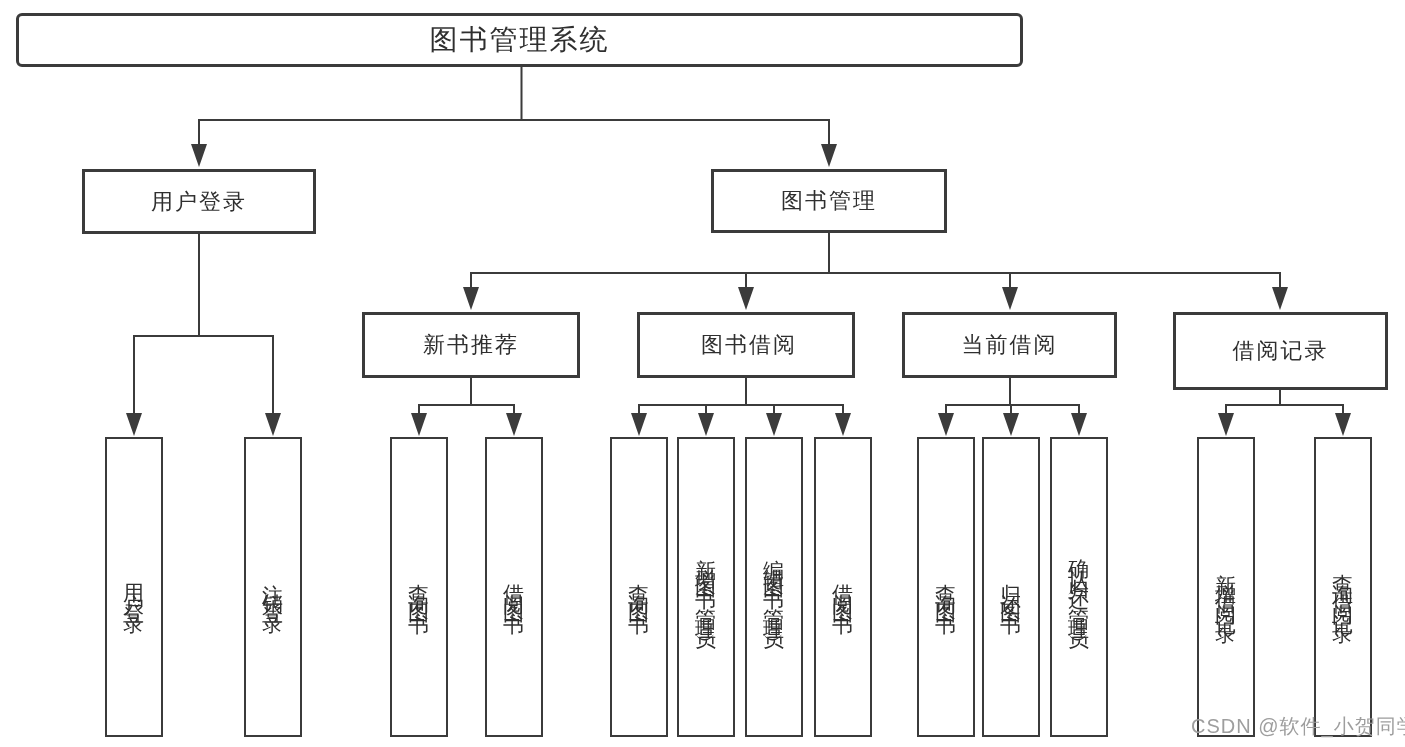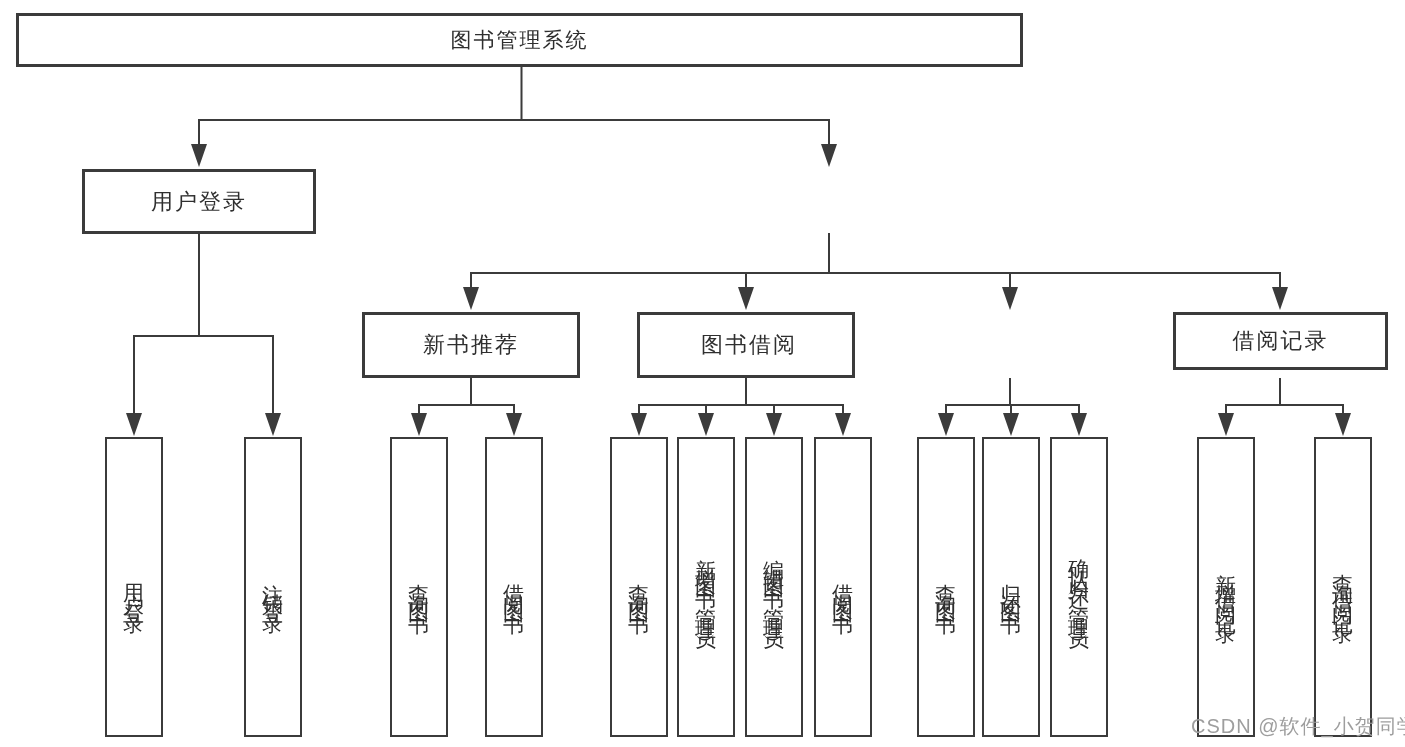--- a/index.html
+++ b/index.html
@@ -1,21 +1,21 @@
 <!DOCTYPE html>
 <html><head>
 <meta charset="utf-8">
 <style>
   html,body{margin:0;padding:0;background:#ffffff;}
   body{font-family:"Liberation Sans","DejaVu Sans",sans-serif;}
   .canvas{position:relative;width:1405px;height:747px;background:#ffffff;overflow:hidden;color:#2f2f2f;}
   svg.lines{position:absolute;left:0;top:0;z-index:1;}
   .node{position:absolute;background:#ffffff;box-sizing:border-box;display:flex;align-items:center;justify-content:center;z-index:2;}
   .hbox{border:3px solid #3b3b3b;font-size:22px;letter-spacing:2px;white-space:nowrap;}
-  .root{font-size:21px;}
+  .root{font-size:28px;border-radius:6px;}
   .vbox{border:2px solid #3b3b3b;width:58px;height:300px;writing-mode:vertical-rl;text-orientation:mixed;font-size:21px;letter-spacing:10px;line-height:1;}
   .watermark{position:absolute;left:1191px;top:713px;font-size:20px;color:#9e9e9e;letter-spacing:1px;white-space:nowrap;z-index:5;}
 </style>
 </head>
 <body>
 
 <div class="canvas">
 
   <svg class="lines" width="1405" height="747" viewBox="0 0 1405 747">
     <g stroke="#3b3b3b" stroke-width="2" fill="none">
@@ -46,24 +46,26 @@
       <polygon points="1003,413 1019,413 1011,436"></polygon>
       <polygon points="1071,413 1087,413 1079,436"></polygon>
       <polygon points="1218,413 1234,413 1226,436"></polygon>
       <polygon points="1335,413 1351,413 1343,436"></polygon>
     </g>
   </svg>
 
   <div class="node hbox root" style="left:16px;top:13px;width:1007px;height:54px;">图书管理系统</div>
 
   <div class="node hbox" style="left:82px;top:169px;width:234px;height:65px;">用户登录</div>
+  <div class="node hbox" style="left:711px;top:169px;width:236px;height:64px;">图书管理</div>
 
   <div class="node hbox" style="left:362px;top:312px;width:218px;height:66px;font-family:Liberation Mono, monospace;">新书推荐</div>
   <div class="node hbox" style="left:637px;top:312px;width:218px;height:66px;padding-left:6px;">图书借阅</div>
-  <div class="node hbox" style="left:1173px;top:312px;width:215px;height:58px;font-family:Liberation Serif, serif;">借阅记录</div>
+  <div class="node hbox" style="left:902px;top:312px;width:215px;height:66px;">当前借阅</div>
+  <div class="node hbox" style="left:1173px;top:312px;width:215px;height:78px;font-family:Liberation Serif, serif;">借阅记录</div>
 
   <div class="node vbox" style="left:105px;top:437px;">用户登录</div>
   <div class="node vbox" style="left:244px;top:437px;">注销登录</div>
 
   <div class="node vbox" style="left:390px;top:437px;">查询图书</div>
   <div class="node vbox" style="left:485px;top:437px;">借阅图书</div>
 
   <div class="node vbox" style="left:610px;top:437px;">查询图书</div>
   <div class="node vbox" style="left:677px;top:437px;">新增图书（管理员）</div>
   <div class="node vbox" style="left:745px;top:437px;">编辑图书（管理员）</div>

